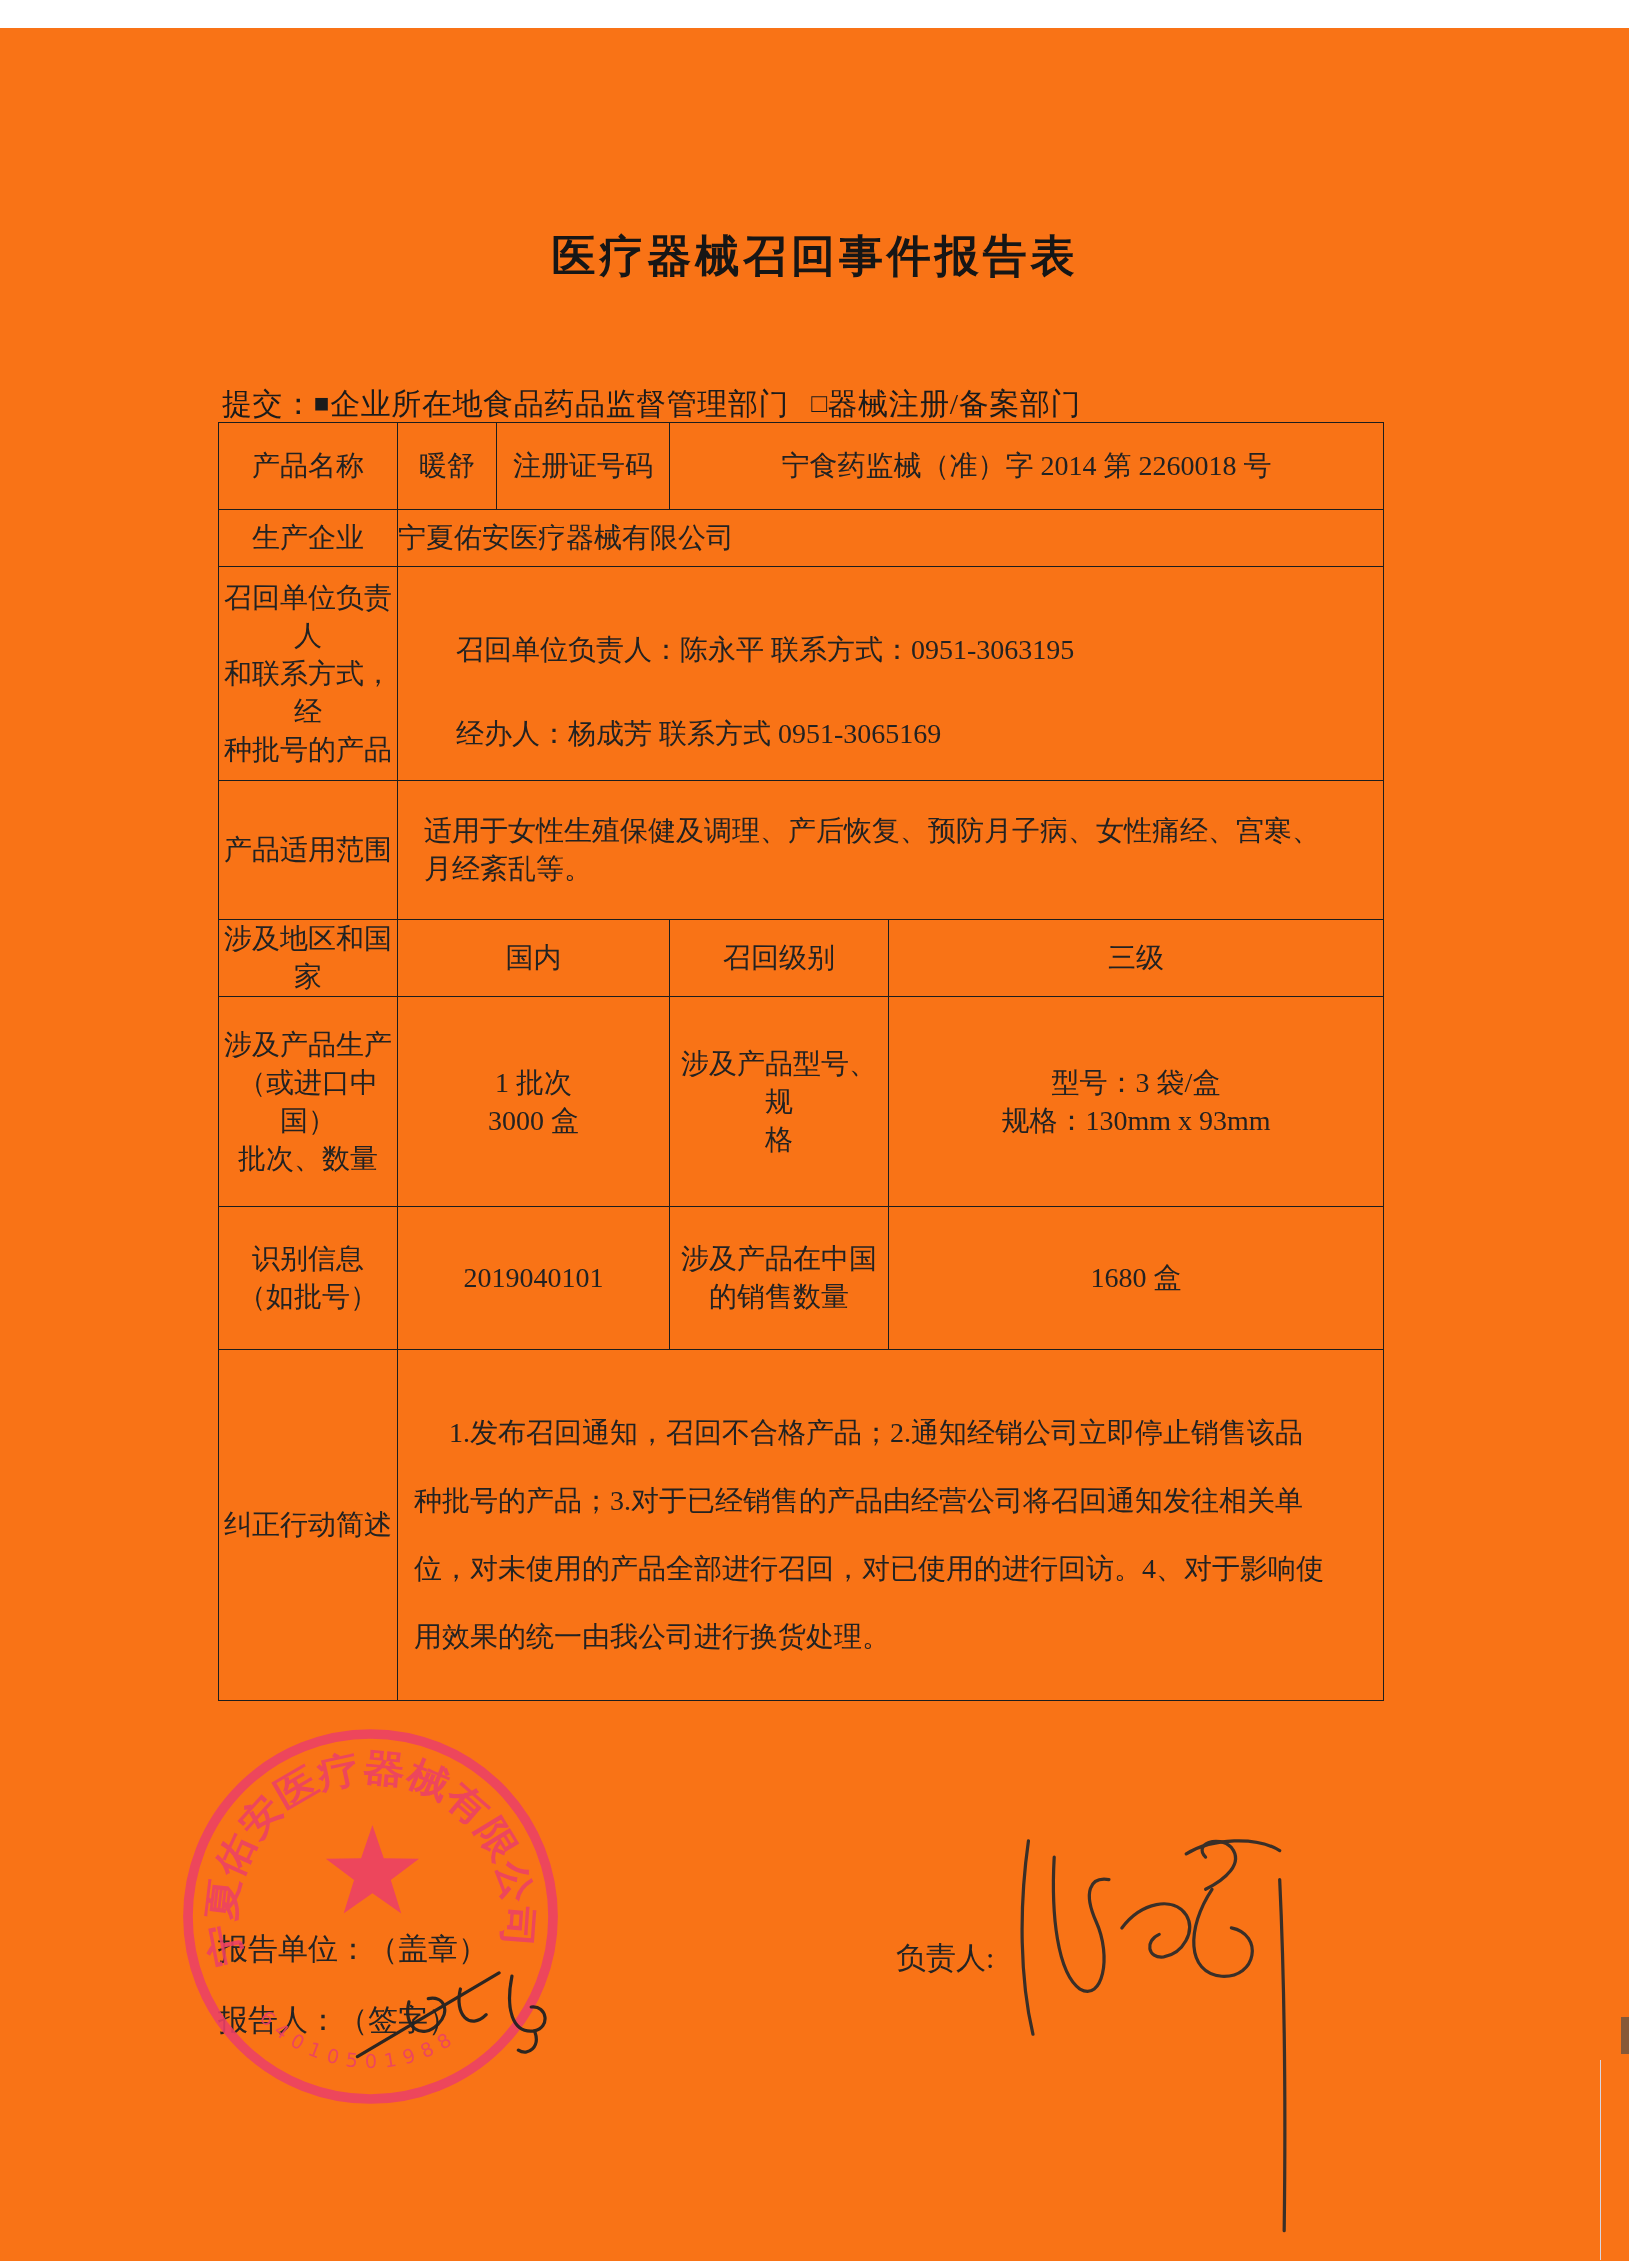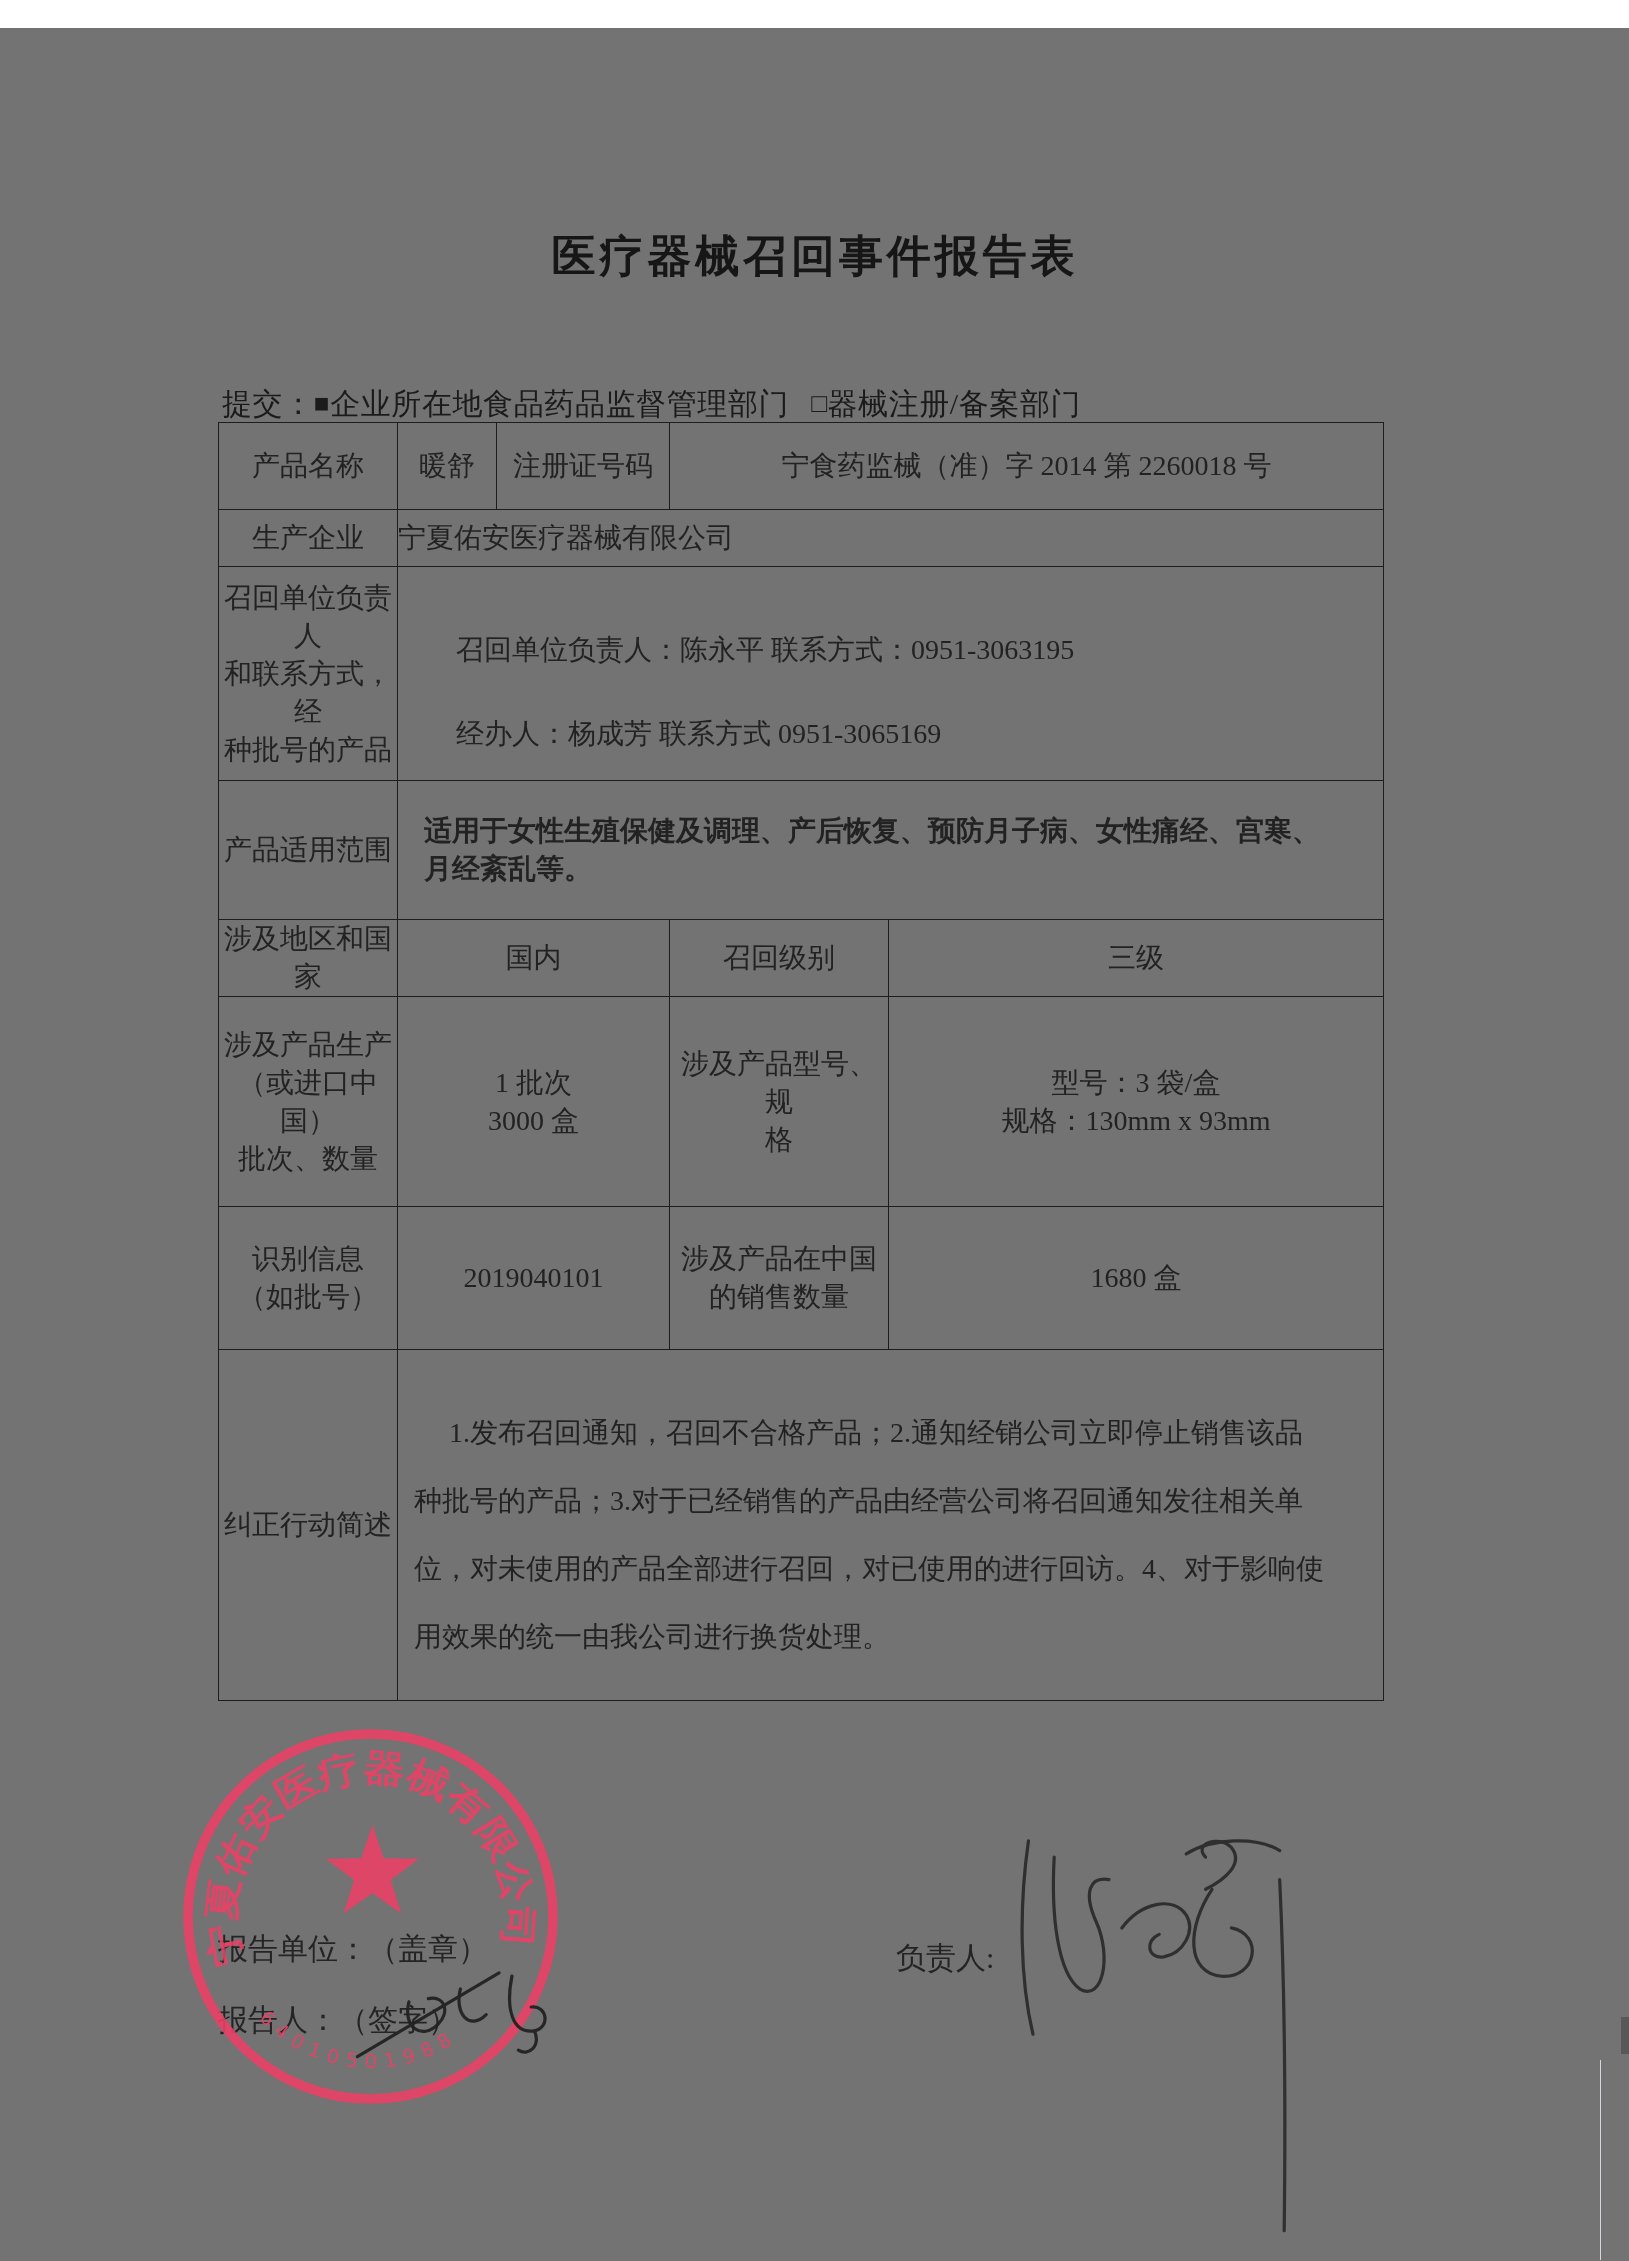--- a/index.html
+++ b/index.html
@@ -1,18 +1,18 @@
 <!DOCTYPE html>
 <html style="font-size:10.3px"><head>
 <meta charset="utf-8">
 <style>
   html,body{margin:0;padding:0;background:#8a8a8a;}
   .page{
     position:relative;width:1630px;height:2261px;margin:0 auto;
-    background:#737373;overflow:hidden;
+    background:#f97316;overflow:hidden;
     font-family:"Liberation Serif","DejaVu Serif",serif;color:#1f1f1f;
   }
   .scan-top-strip{position:absolute;left:0;top:0;width:100%;height:28px;background:#ffffff;}
   .doc-title{
     position:absolute;left:0;top:227px;width:100%;text-align:center;
     font-size:44px;font-weight:600;letter-spacing:3.9px;color:#161616;
   }
   .submit-line{
     position:absolute;left:222px;top:384px;font-size:30px;letter-spacing:0.6px;color:#1b1b1b;
     white-space:nowrap;
@@ -24,21 +24,21 @@
     position:absolute;left:218px;top:422px;width:1165px;
     border-collapse:collapse;table-layout:fixed;
     font-size:28px;color:#222;
   }
   table.form td{border:1.9px solid #1d1d1d;padding:0;vertical-align:middle;}
   .r1{height:87px;}.r2{height:57px;}.r3{height:214px;}.r4{height:139px;}
   .r5{height:68px;}.r6{height:210px;}.r7{height:143px;}.r8{height:142px;}.r9{height:351px;}
   .tc{text-align:center;}
   .stack{display:flex;flex-direction:column;justify-content:space-evenly;height:100%;}
   .stack.center{align-items:center;text-align:center;}
-  .stack.left{align-items:flex-start;font-weight:bold;}
+  .stack.left{align-items:flex-start;}
   .pl25{padding-left:16px;}.pl40{padding-left:26px;}.pl60{padding-left:39px;}
   td.vtop{vertical-align:top;}
   .block-130{line-height:84px;padding-top:37px;padding-left:58px;}
   .block-105{line-height:68px;padding-top:19.3px;padding-left:16px;}
   .ind55{text-indent:35px;}
   .nowrap{white-space:nowrap;}
 
   .footer-label{position:absolute;font-size:30px;color:#242424;white-space:nowrap;}
   .f-unit{left:218px;top:1929px;}
   .f-reporter{left:218px;top:2000px;z-index:3;}

